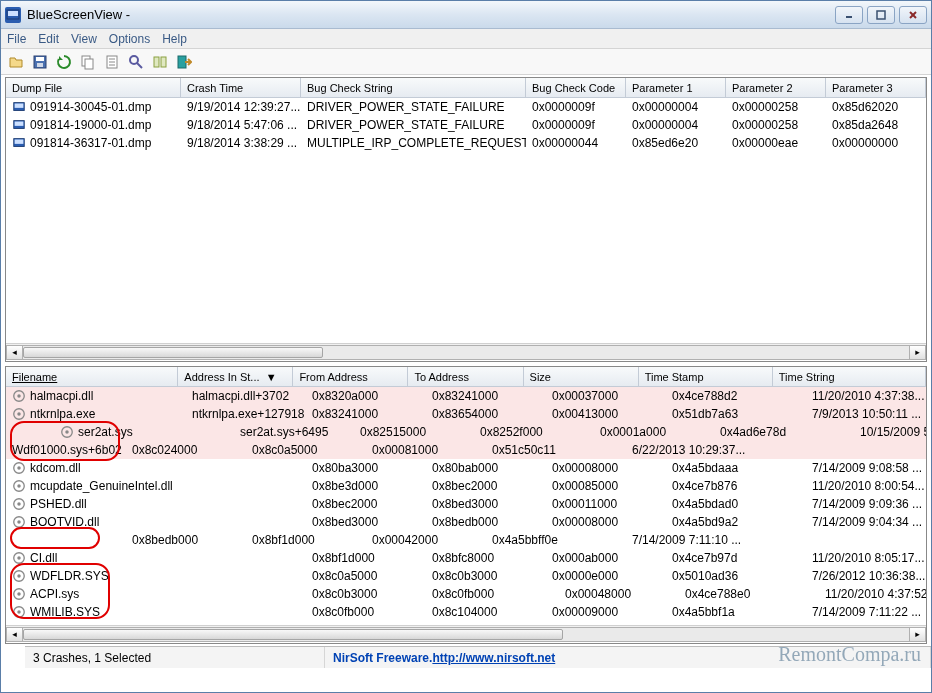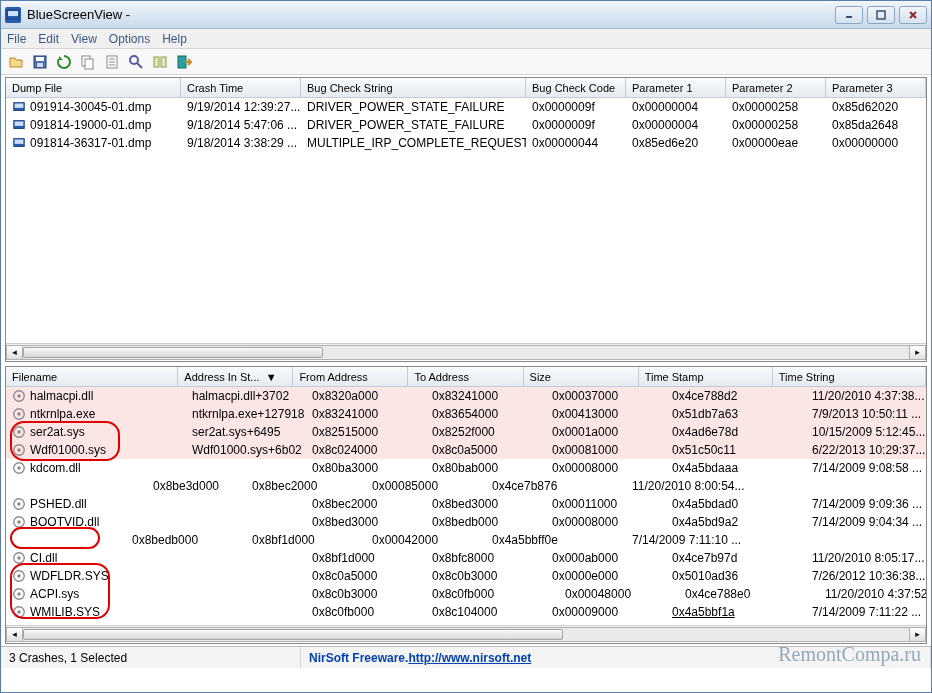--- a/index.html
+++ b/index.html
@@ -152,20 +152,21 @@
   .top-pane .thumb { left: 0; width: 300px; }
   .bottom-pane .thumb { left: 0; width: 540px; }
   
   .statusbar {
     height: 22px;
     border-top: 1px solid #bcbcbc;
     display: flex;
     align-items: flex-start;
     font-size: 12px;
     background: #f4f4f4;
+    margin-left: 24px;
   }
   .status-cell { padding: 0 8px; border-right: 1px solid #d6d6d6; height:100%; display:flex; align-items:center; }
   .status-cell:first-child { width: 300px; }
   .status-link { color: #0042b4; text-decoration: underline; cursor: pointer; }
   .watermark {
     position: absolute;
     right: 10px; bottom: 26px;
     font-family: "Times New Roman", serif;
     font-size: 20px;
     color: #6b88a0;
@@ -326,21 +327,21 @@
       <div class="arrow">◂</div>
       <div class="track">
           <div class="thumb"></div>
         </div>
       <div class="arrow">▸</div>
     </div>
   </div>
 
   <div class="pane bottom-pane">
     <div class="grid-header" id="bot-head">
-        <div class="col-h" style="width: 180px;">Filename</div>
+        <div class="col-h" style="width: 180px; text-decoration: underline;">Filename</div>
         <div class="col-h" style="width: 120px;">Address In St... &nbsp;▼</div>
         <div class="col-h" style="width: 120px;">From Address</div>
         <div class="col-h" style="width: 120px;">To Address</div>
         <div class="col-h" style="width: 120px;">Size</div>
         <div class="col-h" style="width: 140px;">Time Stamp</div>
         <div class="col-h" style="width: 160px;">Time String</div>
       </div>
     <div class="grid-body" id="bot-body" style="height:238px; position:relative;">
 
       <div class="mark" style="left:4px; top:34px; width:110px; height:40px;"></div>
@@ -364,58 +365,58 @@
                 <circle cx="8" cy="8" r="2" fill="#888"></circle>
               </svg></span>ntkrnlpa.exe</div>
           <div class="cell" style="width: 120px;">ntkrnlpa.exe+127918</div>
           <div class="cell" style="width: 120px;">0x83241000</div>
           <div class="cell" style="width: 120px;">0x83654000</div>
           <div class="cell" style="width: 120px;">0x00413000</div>
           <div class="cell" style="width: 140px;">0x51db7a63</div>
           <div class="cell" style="width: 160px;">7/9/2013 10:50:11 ...</div>
         </div>
         <div class="row hl">
-          <div class="cell" style="width: 180px;"><span class="file-icon"><svg viewBox="0 0 16 16">
+          <div class="cell" style="width: 180px; margin-left: 48px;"><span class="file-icon"><svg viewBox="0 0 16 16">
                 <circle cx="8" cy="8" r="6" fill="none" stroke="#888" stroke-width="1.5"></circle>
                 <circle cx="8" cy="8" r="2" fill="#888"></circle>
               </svg></span>ser2at.sys</div>
           <div class="cell" style="width: 120px;">ser2at.sys+6495</div>
           <div class="cell" style="width: 120px;">0x82515000</div>
           <div class="cell" style="width: 120px;">0x8252f000</div>
           <div class="cell" style="width: 120px;">0x0001a000</div>
           <div class="cell" style="width: 140px;">0x4ad6e78d</div>
           <div class="cell" style="width: 160px;">10/15/2009 5:12:45...</div>
         </div>
         <div class="row hl">
-          <div class="cell" style="width: 180px;"><span class="file-icon"><svg viewBox="0 0 16 16">
-                <circle cx="8" cy="8" r="6" fill="none" stroke="#888" stroke-width="1.5"></circle>
-                <circle cx="8" cy="8" r="2" fill="#888"></circle>
-              </svg></span>Wdf01000.sys</div>
           <div class="cell" style="width: 120px;">Wdf01000.sys+6b02</div>
           <div class="cell" style="width: 120px;">0x8c024000</div>
           <div class="cell" style="width: 120px;">0x8c0a5000</div>
           <div class="cell" style="width: 120px;">0x00081000</div>
           <div class="cell" style="width: 140px;">0x51c50c11</div>
           <div class="cell" style="width: 160px;">6/22/2013 10:29:37...</div>
         </div>
         <div class="row">
           <div class="cell" style="width: 180px;"><span class="file-icon"><svg viewBox="0 0 16 16">
                 <circle cx="8" cy="8" r="6" fill="none" stroke="#888" stroke-width="1.5"></circle>
                 <circle cx="8" cy="8" r="2" fill="#888"></circle>
               </svg></span>kdcom.dll</div>
           <div class="cell" style="width: 120px;"></div>
           <div class="cell" style="width: 120px;">0x80ba3000</div>
           <div class="cell" style="width: 120px;">0x80bab000</div>
           <div class="cell" style="width: 120px;">0x00008000</div>
           <div class="cell" style="width: 140px;">0x4a5bdaaa</div>
           <div class="cell" style="width: 160px;">7/14/2009 9:08:58 ...</div>
         </div>
         <div class="row">
-          <div class="cell" style="width: 120px;"></div>
-          <div class="cell" style="width: 120px; text-align: center;">0x8be3d000</div>
+          <div class="cell" style="width: 180px;"><span class="file-icon"><svg viewBox="0 0 16 16">
+                <circle cx="8" cy="8" r="6" fill="none" stroke="#888" stroke-width="1.5"></circle>
+                <circle cx="8" cy="8" r="2" fill="#888"></circle>
+              </svg></span>mcupdate_GenuineIntel.dll</div>
+          <div class="cell" style="width: 120px;"></div>
+          <div class="cell" style="width: 120px;">0x8be3d000</div>
           <div class="cell" style="width: 120px;">0x8bec2000</div>
           <div class="cell" style="width: 120px;">0x00085000</div>
           <div class="cell" style="width: 140px;">0x4ce7b876</div>
           <div class="cell" style="width: 160px;">11/20/2010 8:00:54...</div>
         </div>
         <div class="row">
           <div class="cell" style="width: 180px;"><span class="file-icon"><svg viewBox="0 0 16 16">
                 <circle cx="8" cy="8" r="6" fill="none" stroke="#888" stroke-width="1.5"></circle>
                 <circle cx="8" cy="8" r="2" fill="#888"></circle>
               </svg></span>PSHED.dll</div>
@@ -484,21 +485,21 @@
         </div>
         <div class="row">
           <div class="cell" style="width: 180px;"><span class="file-icon"><svg viewBox="0 0 16 16">
                 <circle cx="8" cy="8" r="6" fill="none" stroke="#888" stroke-width="1.5"></circle>
                 <circle cx="8" cy="8" r="2" fill="#888"></circle>
               </svg></span>WMILIB.SYS</div>
           <div class="cell" style="width: 120px;"></div>
           <div class="cell" style="width: 120px;">0x8c0fb000</div>
           <div class="cell" style="width: 120px;">0x8c104000</div>
           <div class="cell" style="width: 120px;">0x00009000</div>
-          <div class="cell" style="width: 140px; text-decoration: underline;">0x4a5bbf1a</div>
+          <div class="cell" style="width: 140px;">0x4a5bbf1a</div>
           <div class="cell" style="width: 160px;">7/14/2009 7:11:22 ...</div>
         </div>
       </div>
     <div class="hscroll">
       <div class="arrow">◂</div>
       <div class="track">
           <div class="thumb"></div>
         </div>
       <div class="arrow">▸</div>
     </div>

